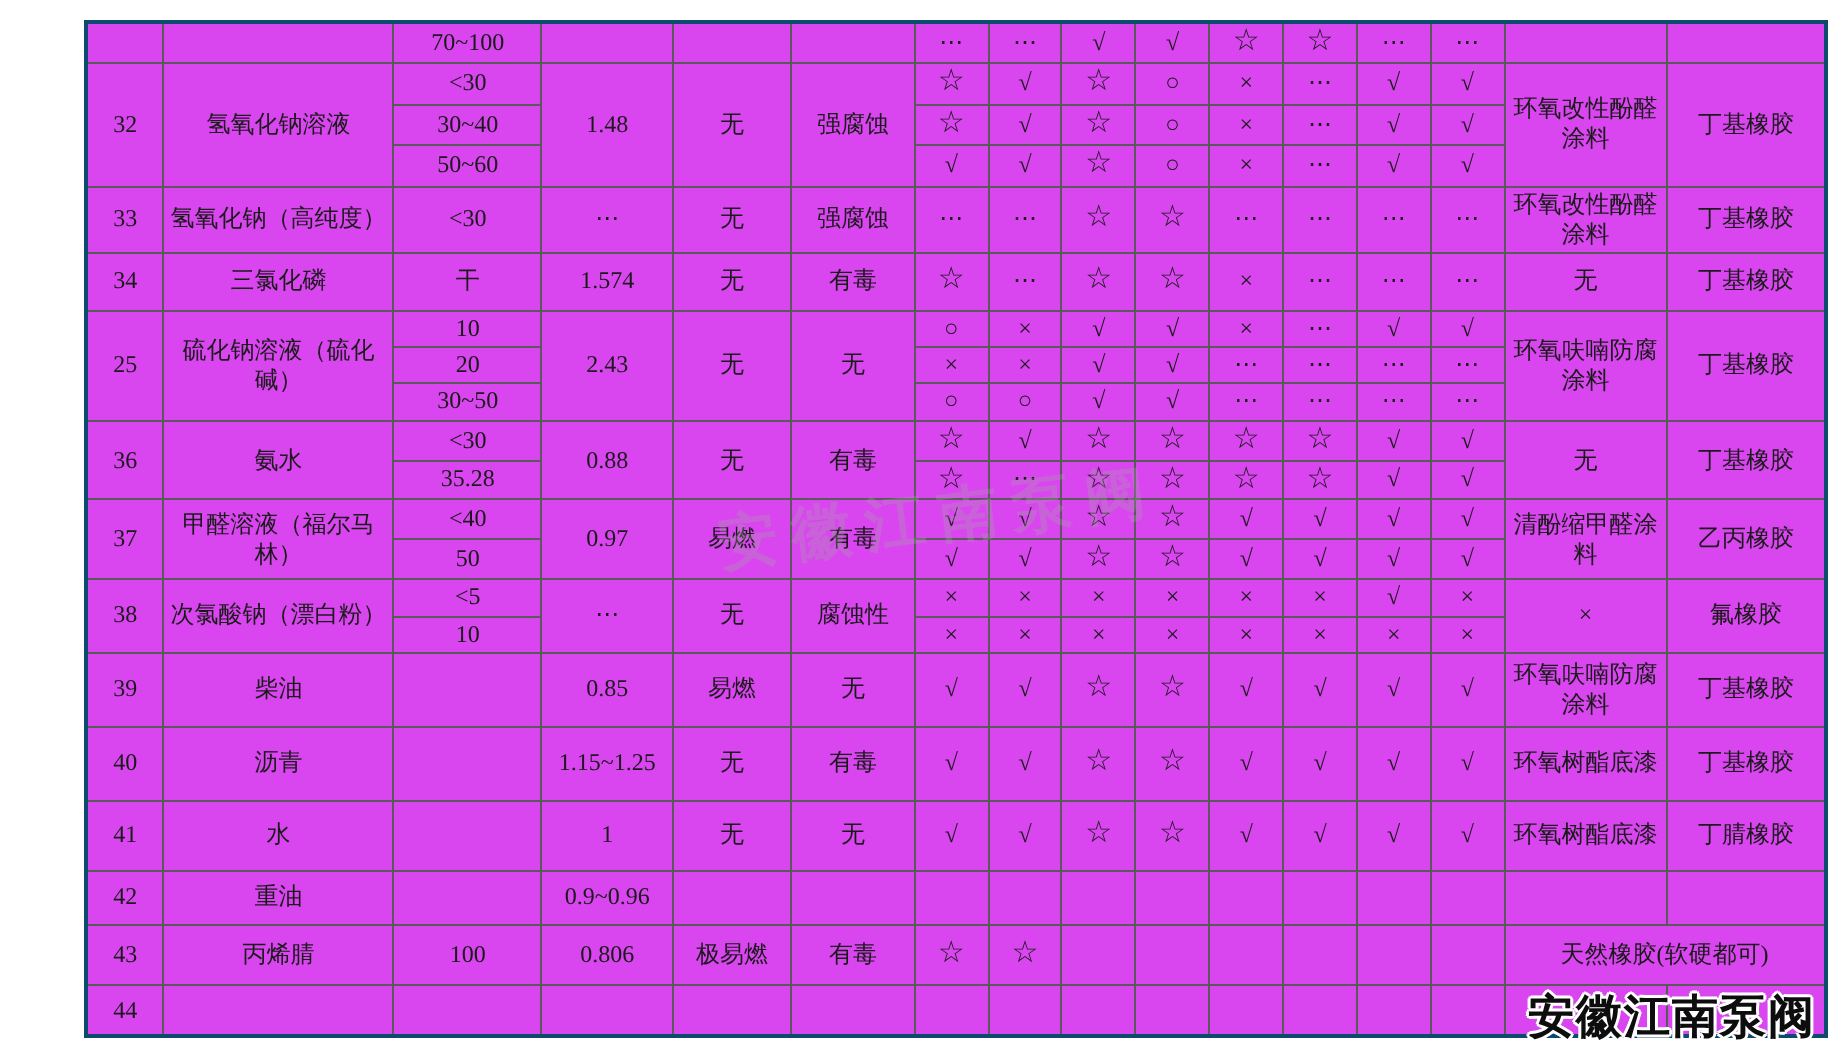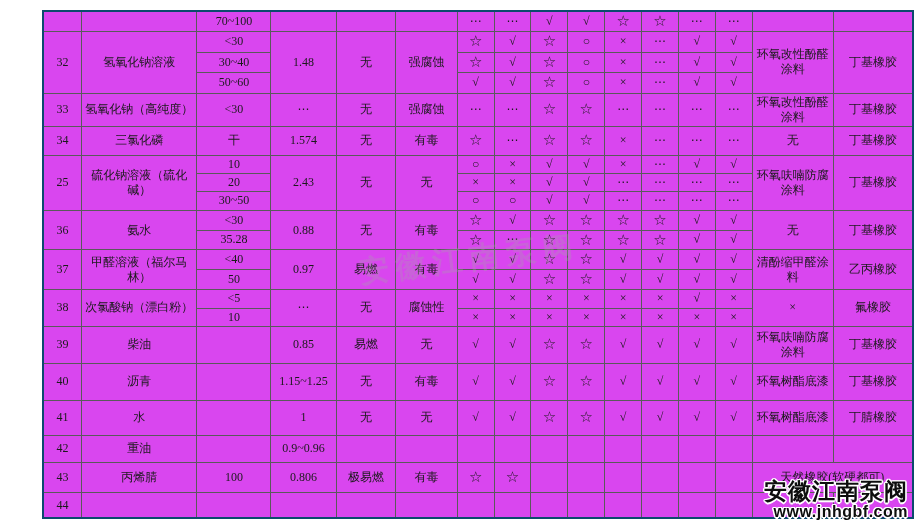--- a/index.html
+++ b/index.html
@@ -402,14 +402,13 @@
           <td class="rub" rowspan="1"></td>
         </tr>
       </tbody>
   </table>
 </div>
 
 <div id="watermark-center">安徽江南泵阀</div>
 
 <div id="watermark-br">
   <div class="l1">安徽江南泵阀</div>
-  <div class="l2">www.jnhgbf.com</div>
 </div>
 
 </body></html>

